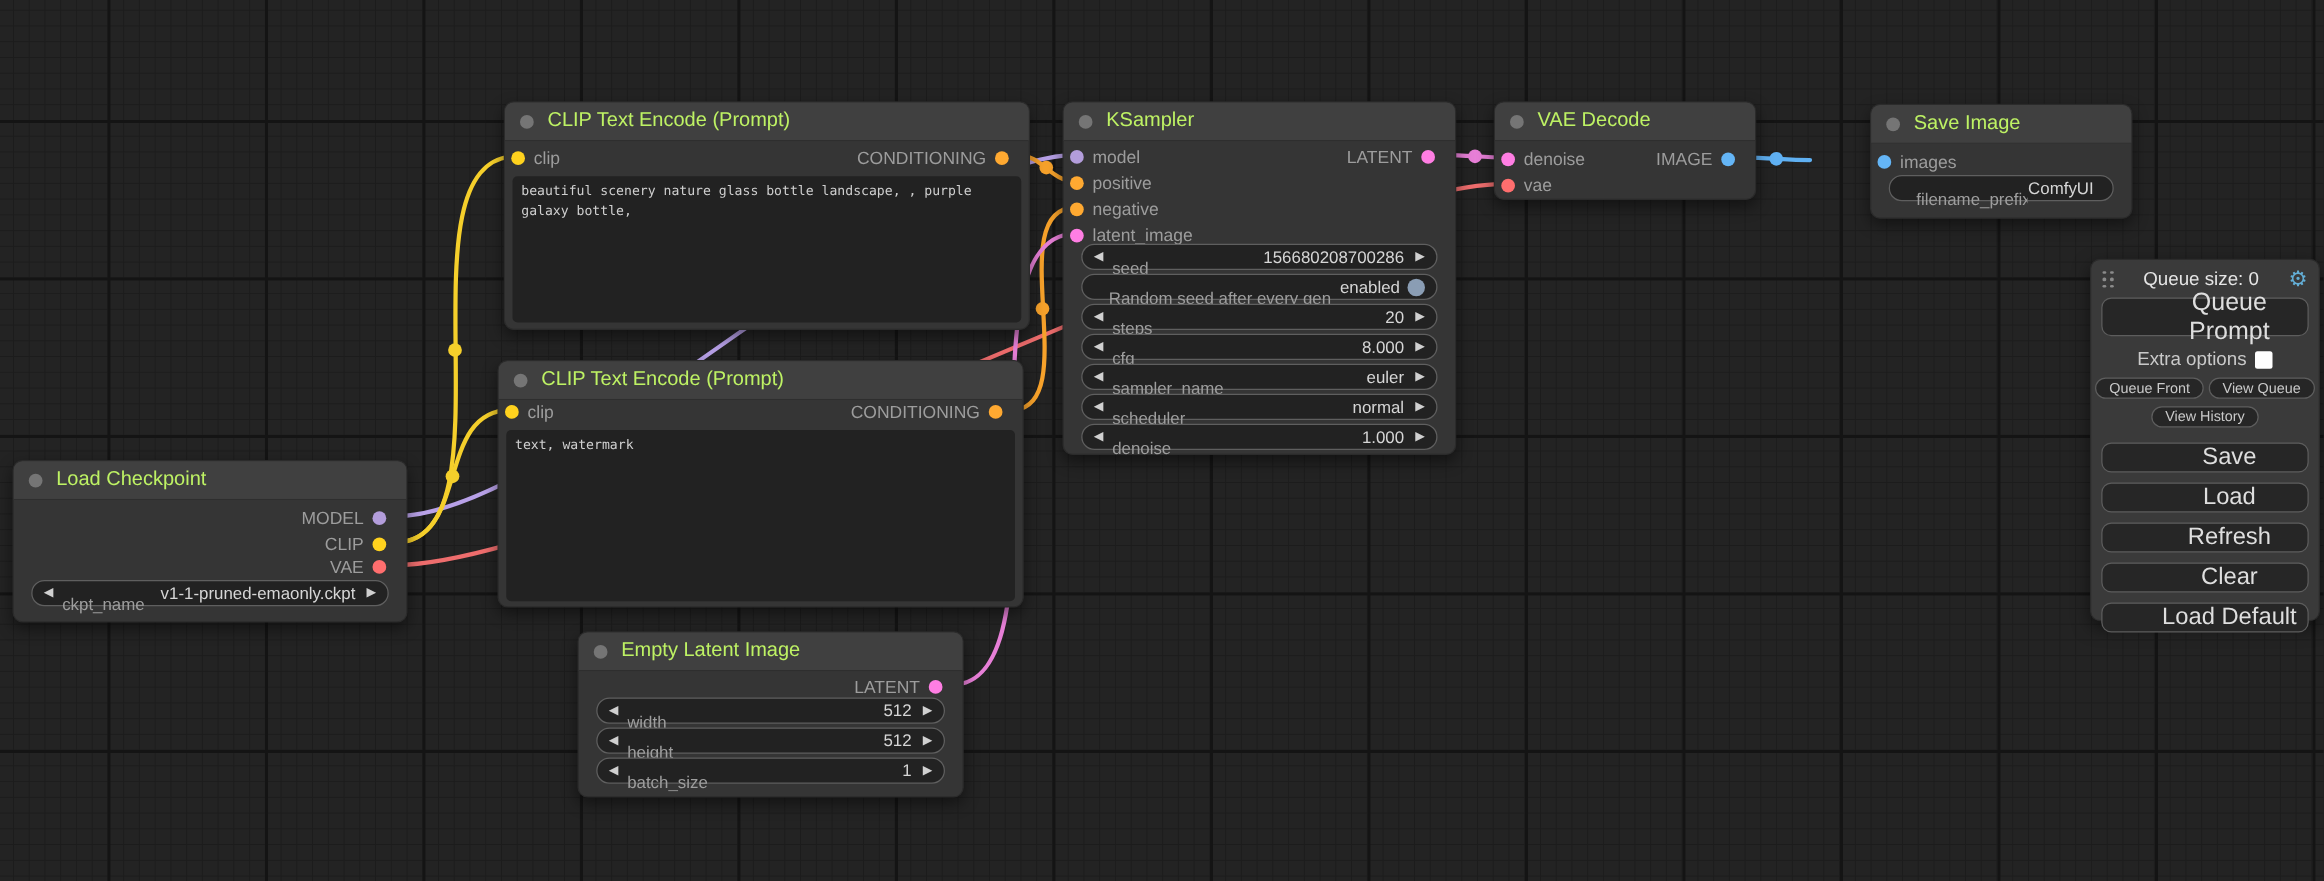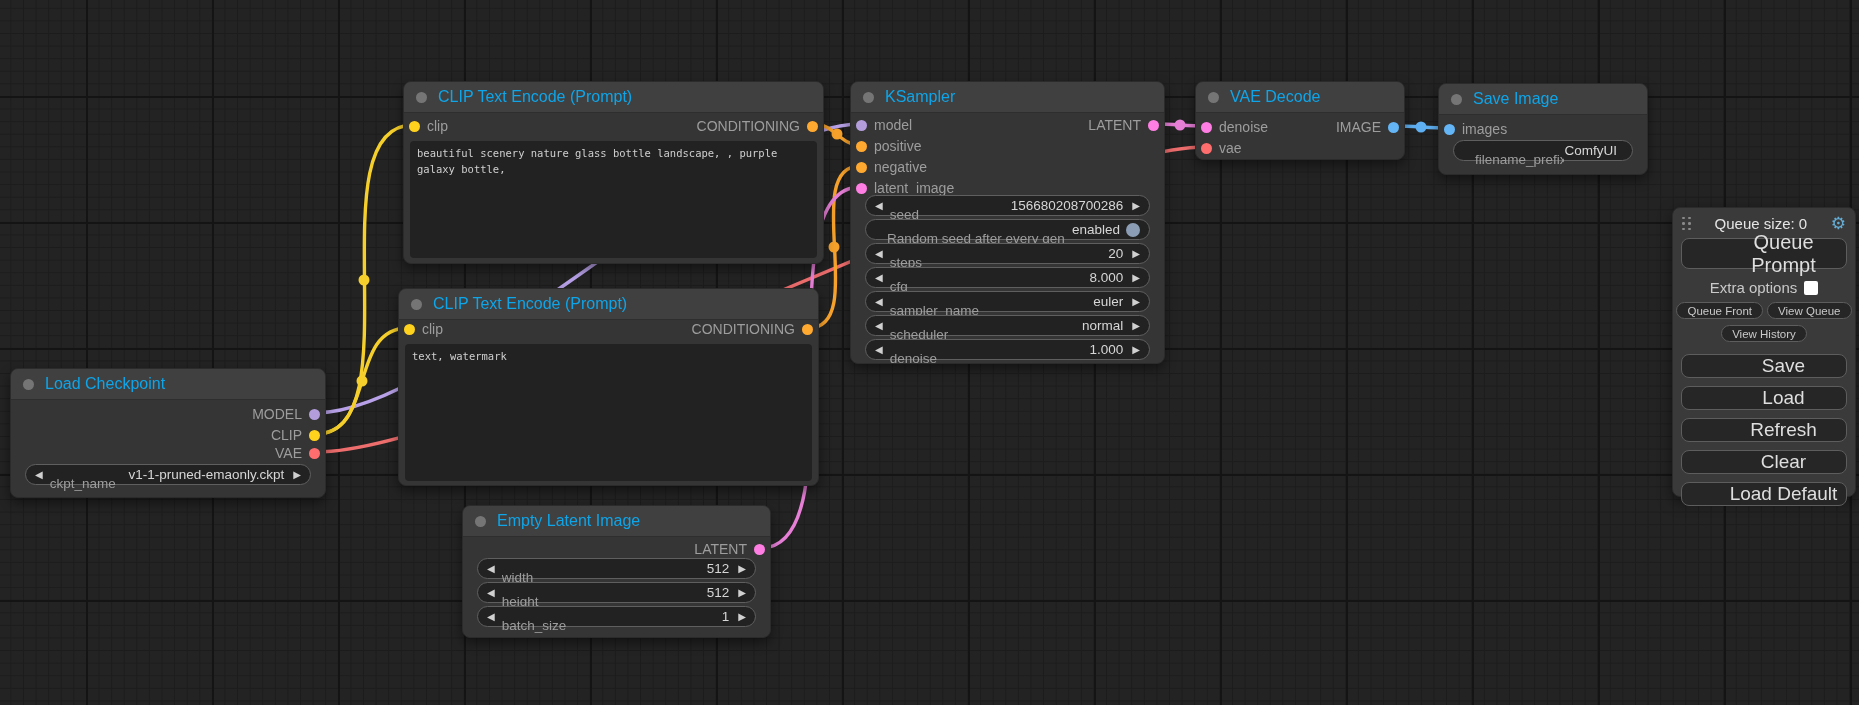--- a/index.html
+++ b/index.html
@@ -26,28 +26,28 @@
   .node {
     position:absolute; z-index:2;
     background:#353535; border:1px solid #2b2b2b; border-radius:8px;
     box-shadow:0 5px 12px rgba(0,0,0,.45);
     color:#b8b8b8;
   }
   .node-title {
     height:31px; background:#404040; border-radius:7px 7px 0 0;
     border-bottom:1px solid #2e2e2e;
     display:flex; align-items:center; gap:11px; padding:0 12px;
-    font-size:16px; color:#0ea5e9; white-space:nowrap; overflow:hidden;
+    font-size:16px; color:#bef264; white-space:nowrap; overflow:hidden;
   }
   .title-dot { width:11px; height:11px; border-radius:50%; background:#757575; flex:0 0 auto; }
 
   .port { position:absolute; display:flex; align-items:center; gap:7px;
           font-size:14px; color:#9d9d9d; height:16px; white-space:nowrap; }
   .port.in  { left:5px; }
-  .port.out { right:5px; flex-direction:row-reverse; }
+  .port.out { right:16px; flex-direction:row-reverse; }
   .pdot { width:11px; height:11px; border-radius:50%; flex:0 0 auto; }
   .c-model { background:#b39ddb; } .c-clip { background:#ffd21e; }
   .c-vae { background:#ff6e6e; }  .c-cond { background:#ffa931; }
   .c-latent { background:#ff7ee3; } .c-image { background:#64b5f6; }
 
   .widget {
     position:absolute; left:14px; right:14px; height:21px;
     background:#222; border:1px solid #5f5f5f; border-radius:11px;
     display:flex; align-items:center; padding:0 9px;
     font-size:13.5px; color:#9e9e9e; white-space:nowrap;
@@ -282,21 +282,21 @@
     <div class="port in" style="top:58px">
       <span class="pdot c-vae"></span>
       <span>vae</span>
     </div>
     <div class="port out" style="top:37px">
       <span class="pdot c-image"></span>
       <span>IMAGE</span>
     </div>
   </div>
 
-  <div class="node" style="left:1438px; top:83px; width:210px; height:92px;">
+  <div class="node" style="left:1496px; top:83px; width:210px; height:92px;">
     <div class="node-title">
       <span class="title-dot"></span>
       <span>Save Image</span>
     </div>
     <div class="port in" style="top:37px">
       <span class="pdot c-image"></span>
       <span>images</span>
     </div>
     <div class="widget no-arrows" style="top:56px">
       <span class="wname">filename_prefix</span>

